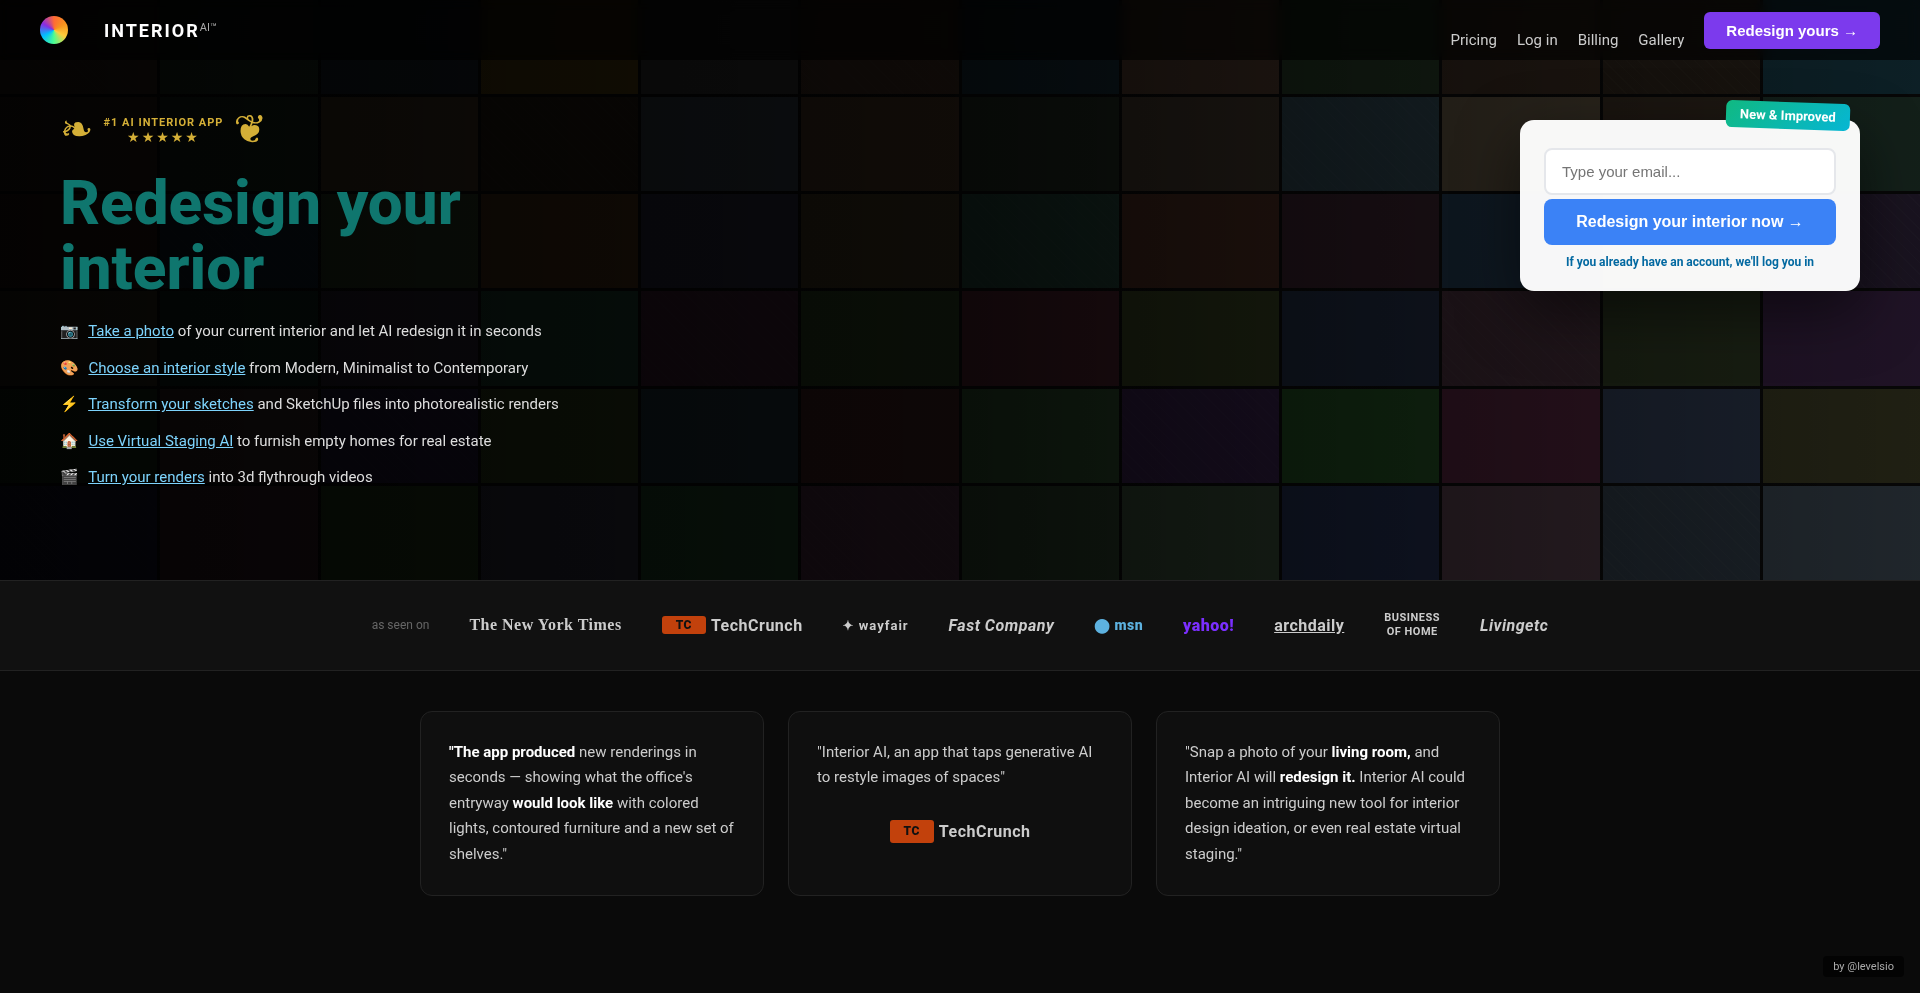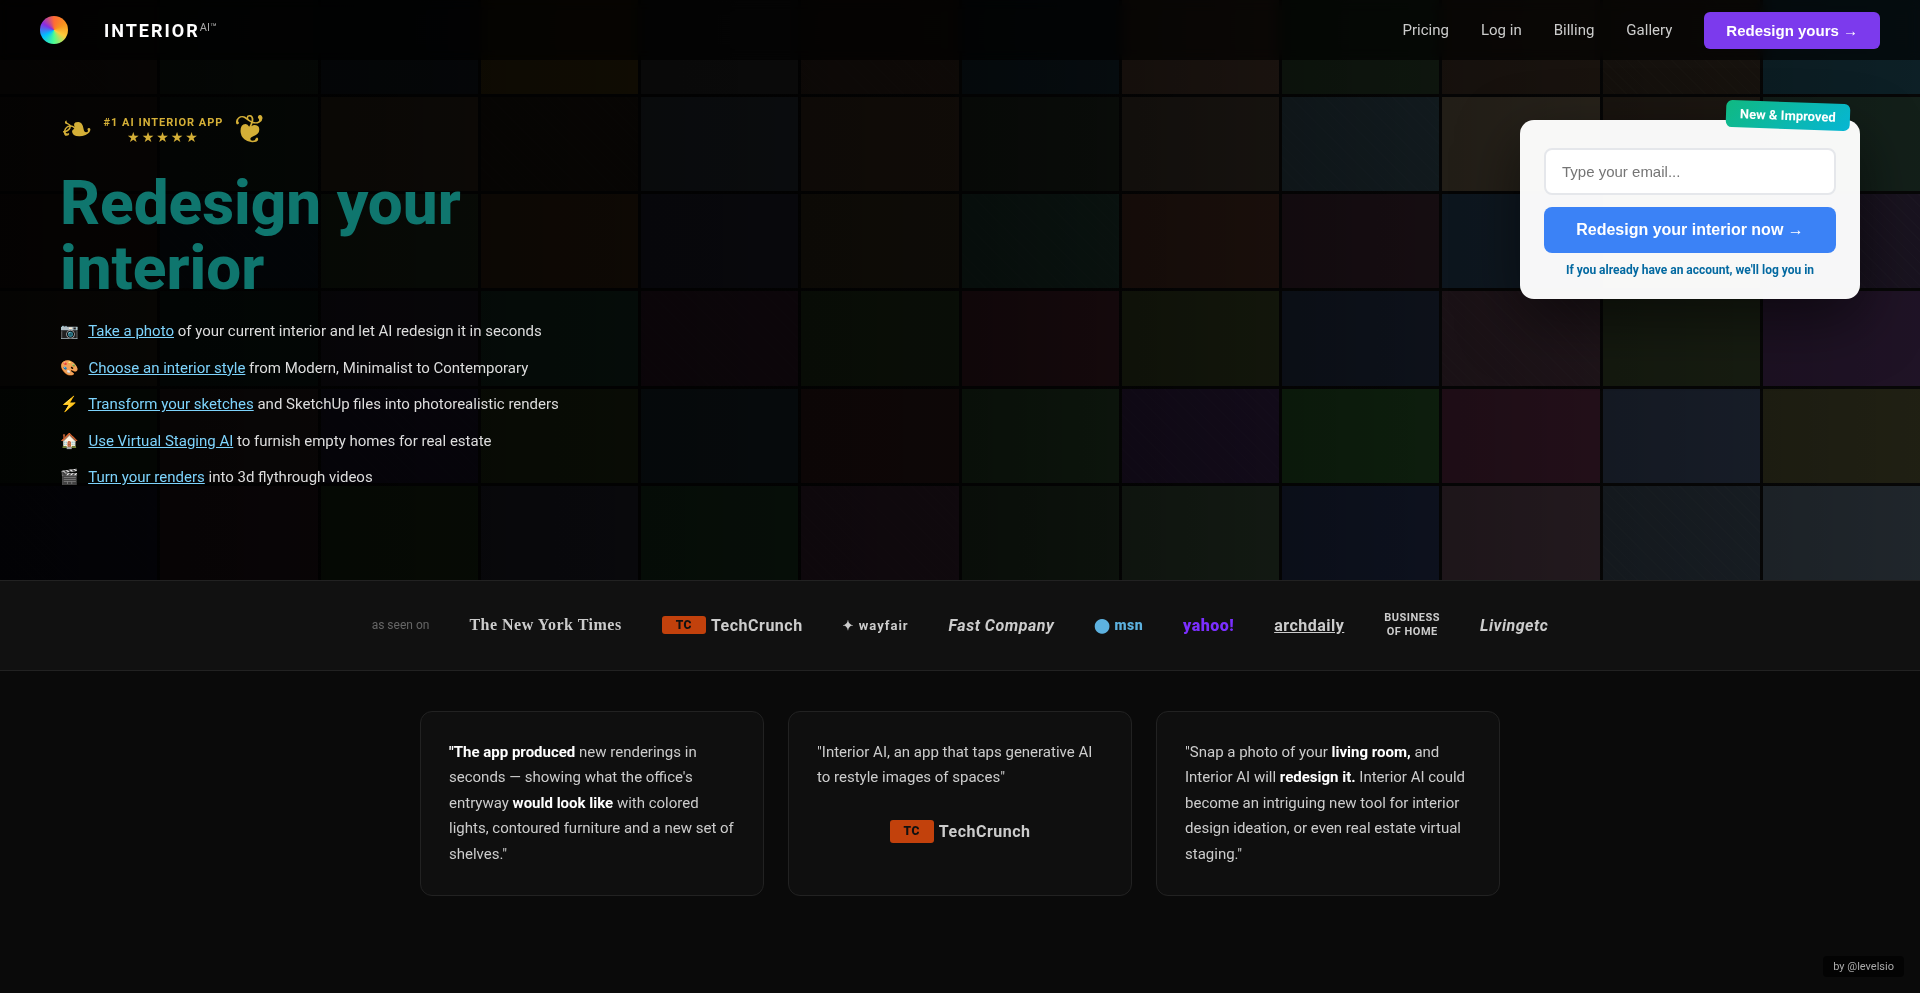--- a/index.html
+++ b/index.html
@@ -34,22 +34,22 @@
 
     .logo-icon {
       width: 28px;
       height: 28px;
       border-radius: 50%;
       background: conic-gradient(from 0deg, #ff6b35, #f7931e, #ffcd3c, #4dff91, #00bfff, #8a2be2, #ff6b35);
     }
 
     .nav-links {
       display: flex;
-      align-items: center;
-      gap: 32px;
+      align-items: flex-end;
+      gap: 20px;
     }
 
     .nav-link {
       color: #ccc;
       text-decoration: none;
       font-size: 15px;
       cursor: pointer;
     }
 
     .nav-cta {
@@ -254,21 +254,21 @@
     }
 
     .email-input {
       width: 100%;
       padding: 13px 16px;
       border: 2px solid #e5e7eb;
       border-radius: 8px;
       font-size: 15px;
       color: #333;
       outline: none;
-      margin-bottom: 12px;
+      margin-bottom: 4px;
       background: #fff;
     }
 
     .cta-button {
       width: 100%;
       padding: 14px;
       background: #3b82f6;
       color: #fff;
       border: none;
       border-radius: 8px;

